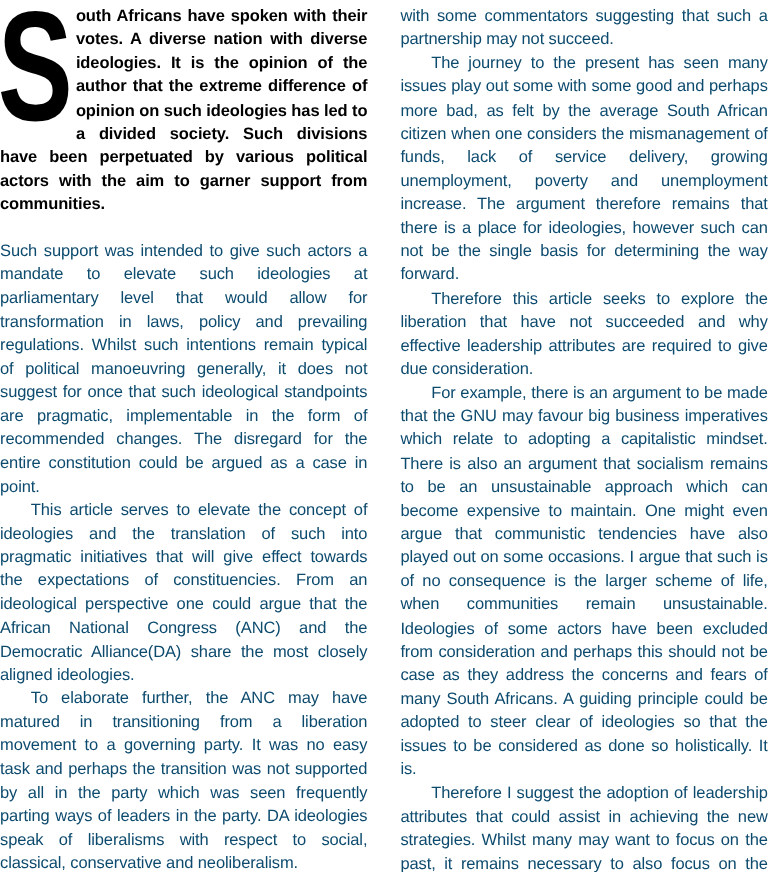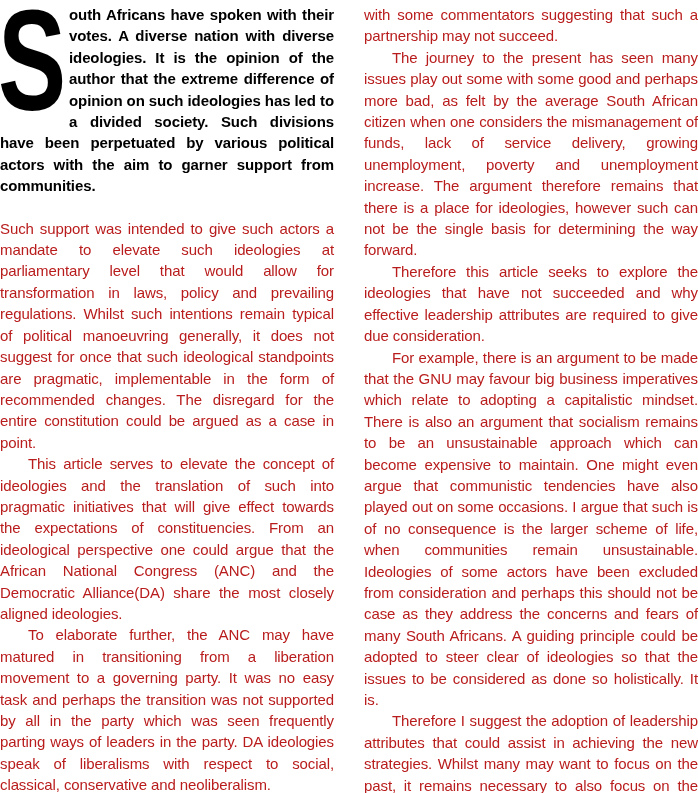--- a/index.html
+++ b/index.html
@@ -22,21 +22,21 @@
     width: 334px;
     flex: 0 0 334px;
   }
   .col-left { margin-right: 30px; }
   p {
     margin: 0;
     font-size: 15px;
     line-height: 21.4px;
     letter-spacing: -0.1px;
     text-align: justify;
-    color: #b91c1c;
+    color: #0c4a6e;
   }
   p.indent { text-indent: 28px; }
   .lead {
     font-weight: bold;
     color: #000000;
     margin-bottom: 21px;
   }
   .dropcap {
     float: left;
     width: 62px;
@@ -68,18 +68,18 @@
 
     <p class="body">Such support was intended to give such actors a mandate to elevate such ideologies at parliamentary level that would allow for transformation in laws, policy and prevailing regulations. Whilst such intentions remain typical of political manoeuvring generally, it does not suggest for once that such ideological standpoints are pragmatic, implementable in the form of recommended changes. The disregard for the entire constitution could be argued as a case in point.</p>
     <p class="body indent">This article serves to elevate the concept of ideologies and the translation of such into pragmatic initiatives that will give effect towards the expectations of constituencies. From an ideological perspective one could argue that the African National Congress (ANC) and the Democratic Alliance(DA) share the most closely aligned ideologies.</p>
     <p class="body indent">To elaborate further, the ANC may have matured in transitioning from a liberation movement to a governing party. It was no easy task and perhaps the transition was not supported by all in the party which was seen frequently parting ways of leaders in the party. DA ideologies speak of liberalisms with respect to social, classical, conservative and neoliberalism.</p>
 
   </div>
 
   <div class="col col-right">
     <p class="body">with some commentators suggesting that such a partnership may not succeed.</p>
     <p class="body indent">The journey to the present has seen many issues play out some with some good and perhaps more bad, as felt by the average South African citizen when one considers the mismanagement of funds, lack of service delivery, growing unemployment, poverty and unemployment increase. The argument therefore remains that there is a place for ideologies, however such can not be the single basis for determining the way forward.</p>
-    <p class="body indent">Therefore this article seeks to explore the ideologies that have not succeeded and why effective leadership attributes are required to give due consideration.</p>
+    <p class="body indent">Therefore this article seeks to explore the liberation that have not succeeded and why effective leadership attributes are required to give due consideration.</p>
     <p class="body indent">For example, there is an argument to be made that the GNU may favour big business imperatives which relate to adopting a capitalistic mindset. There is also an argument that socialism remains to be an unsustainable approach which can become expensive to maintain. One might even argue that communistic tendencies have also played out on some occasions. I argue that such is of no consequence is the larger scheme of life, when communities remain unsustainable. Ideologies of some actors have been excluded from consideration and perhaps this should not be case as they address the concerns and fears of many South Africans. A guiding principle could be adopted to steer clear of ideologies so that the issues to be considered as done so holistically. It is.</p>
     <p class="body indent">Therefore I suggest the adoption of leadership attributes that could assist in achieving the new strategies. Whilst many may want to focus on the past, it remains necessary to also focus on the future. For the last decade, I would argue that there was not insignificant focus on the future which has in part led to the people using their votes to bring about change – the people spoke and leaders need to listen.</p>
   </div>
 
 </div>
 
 </body></html>

